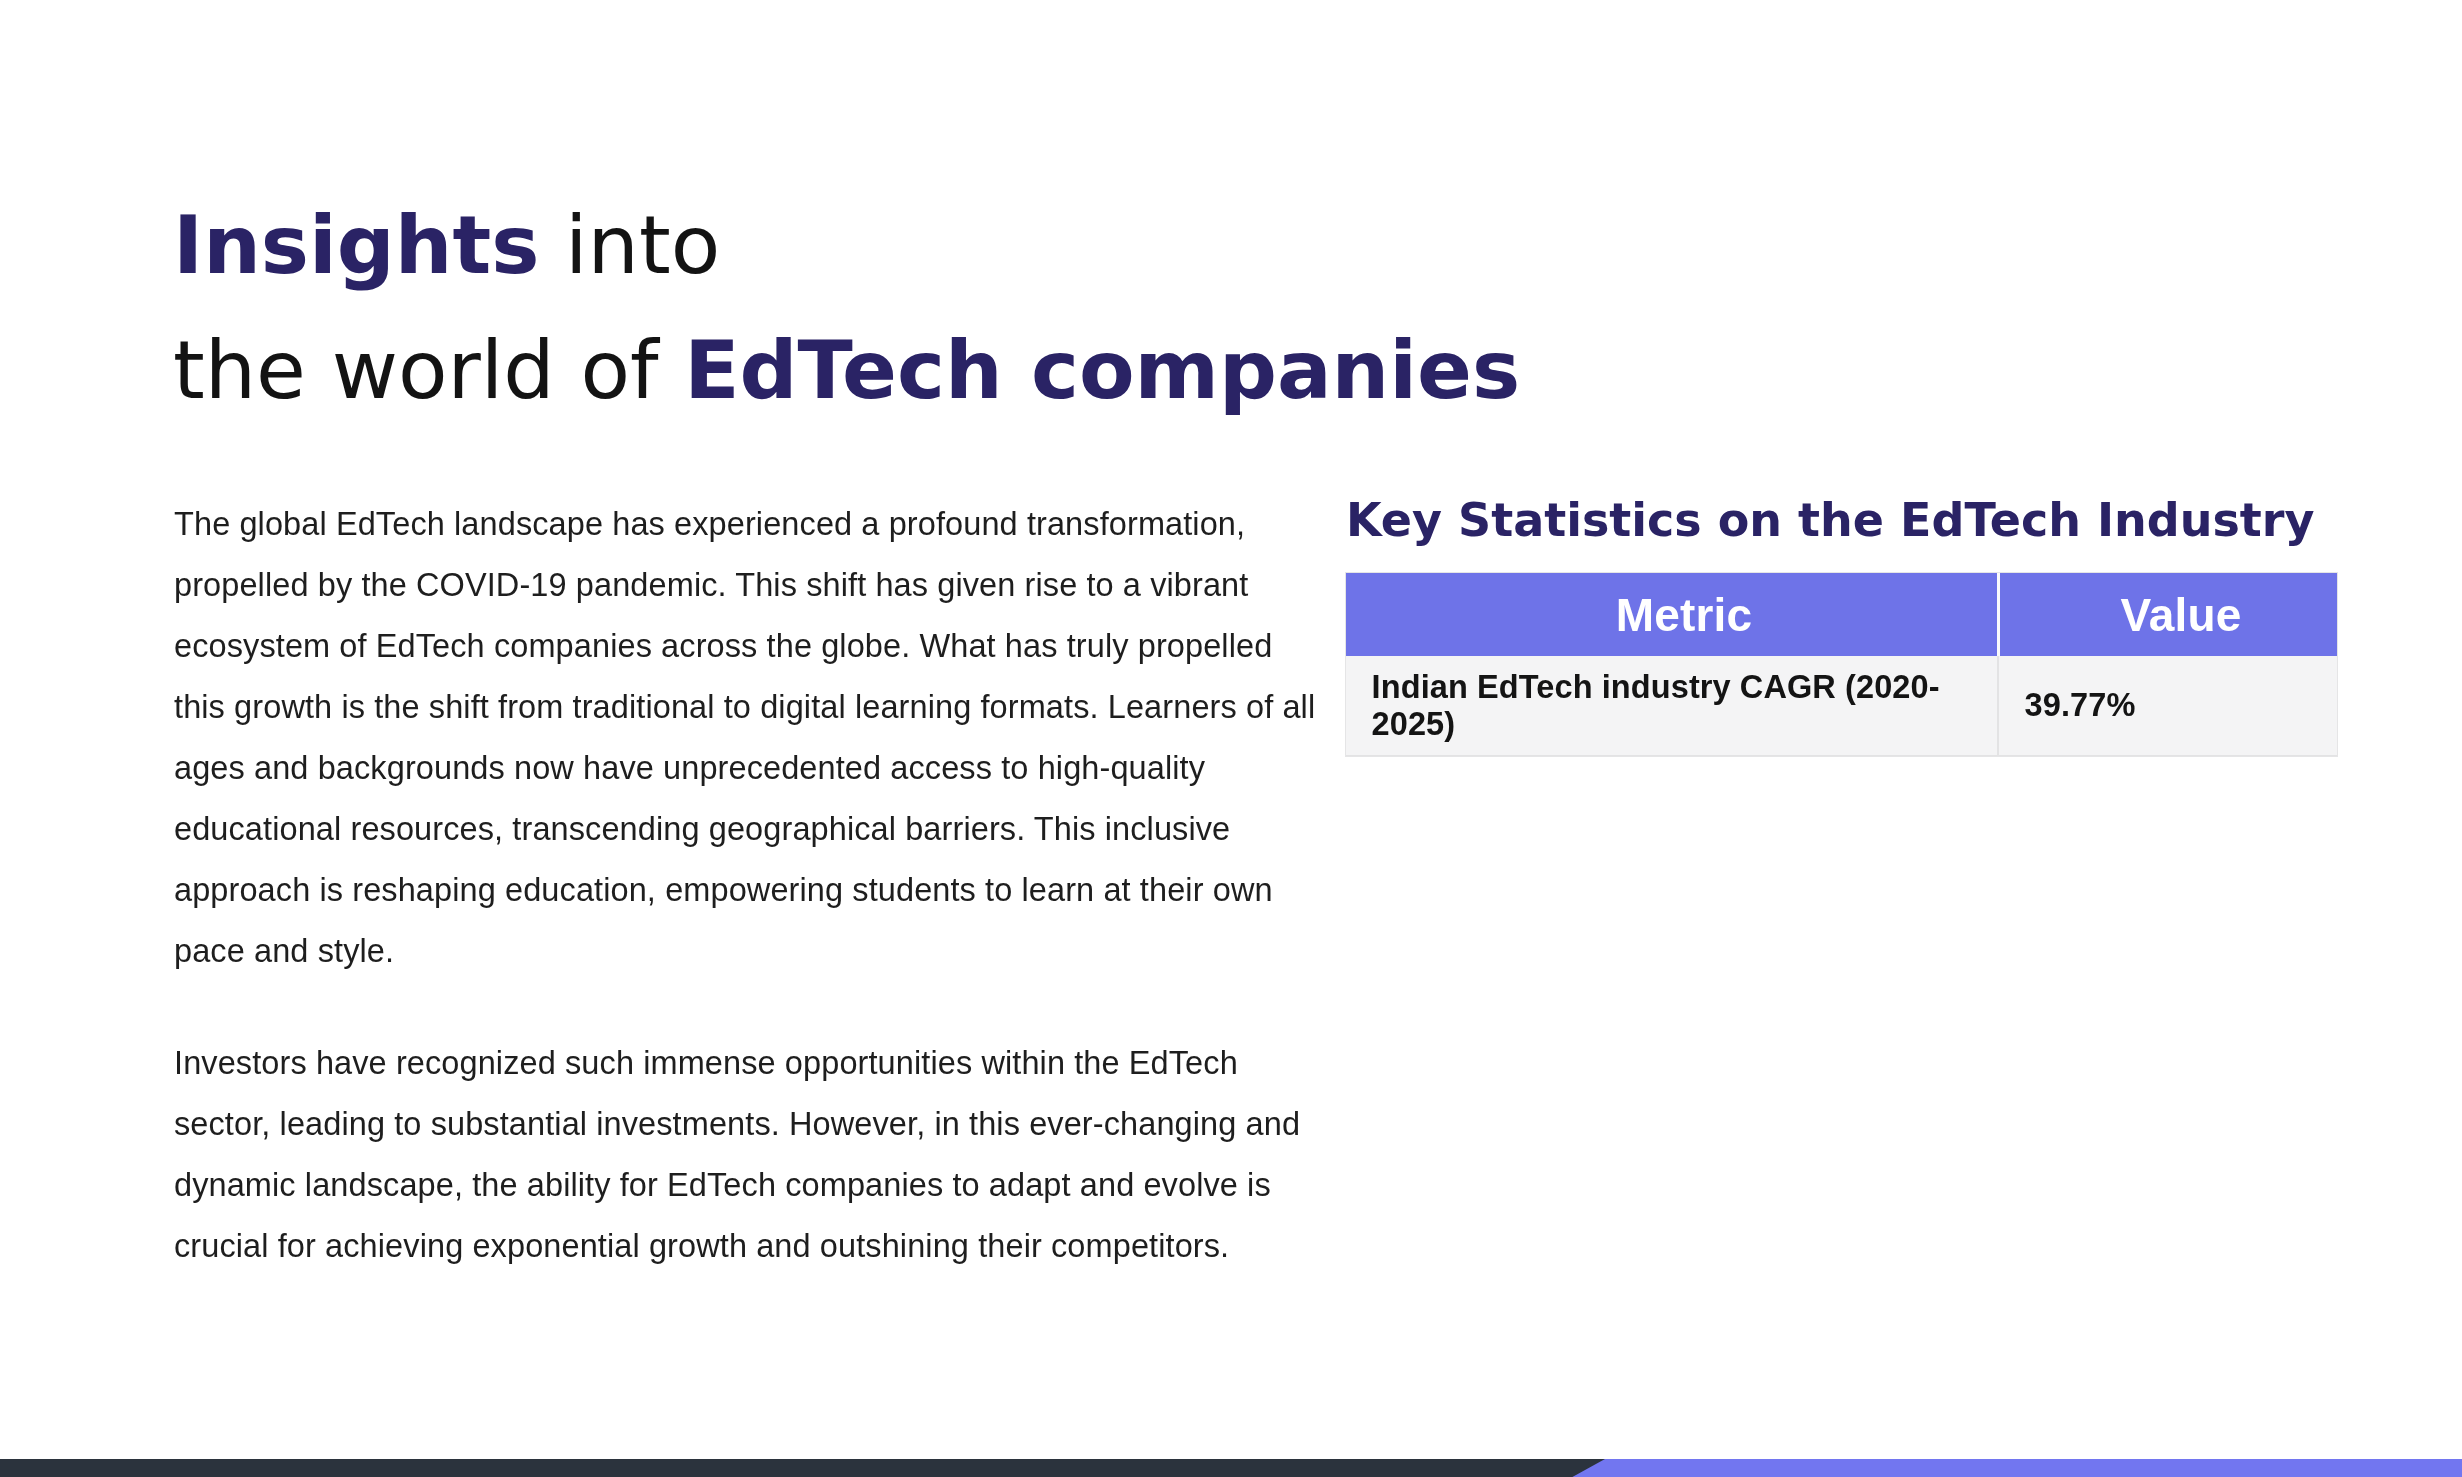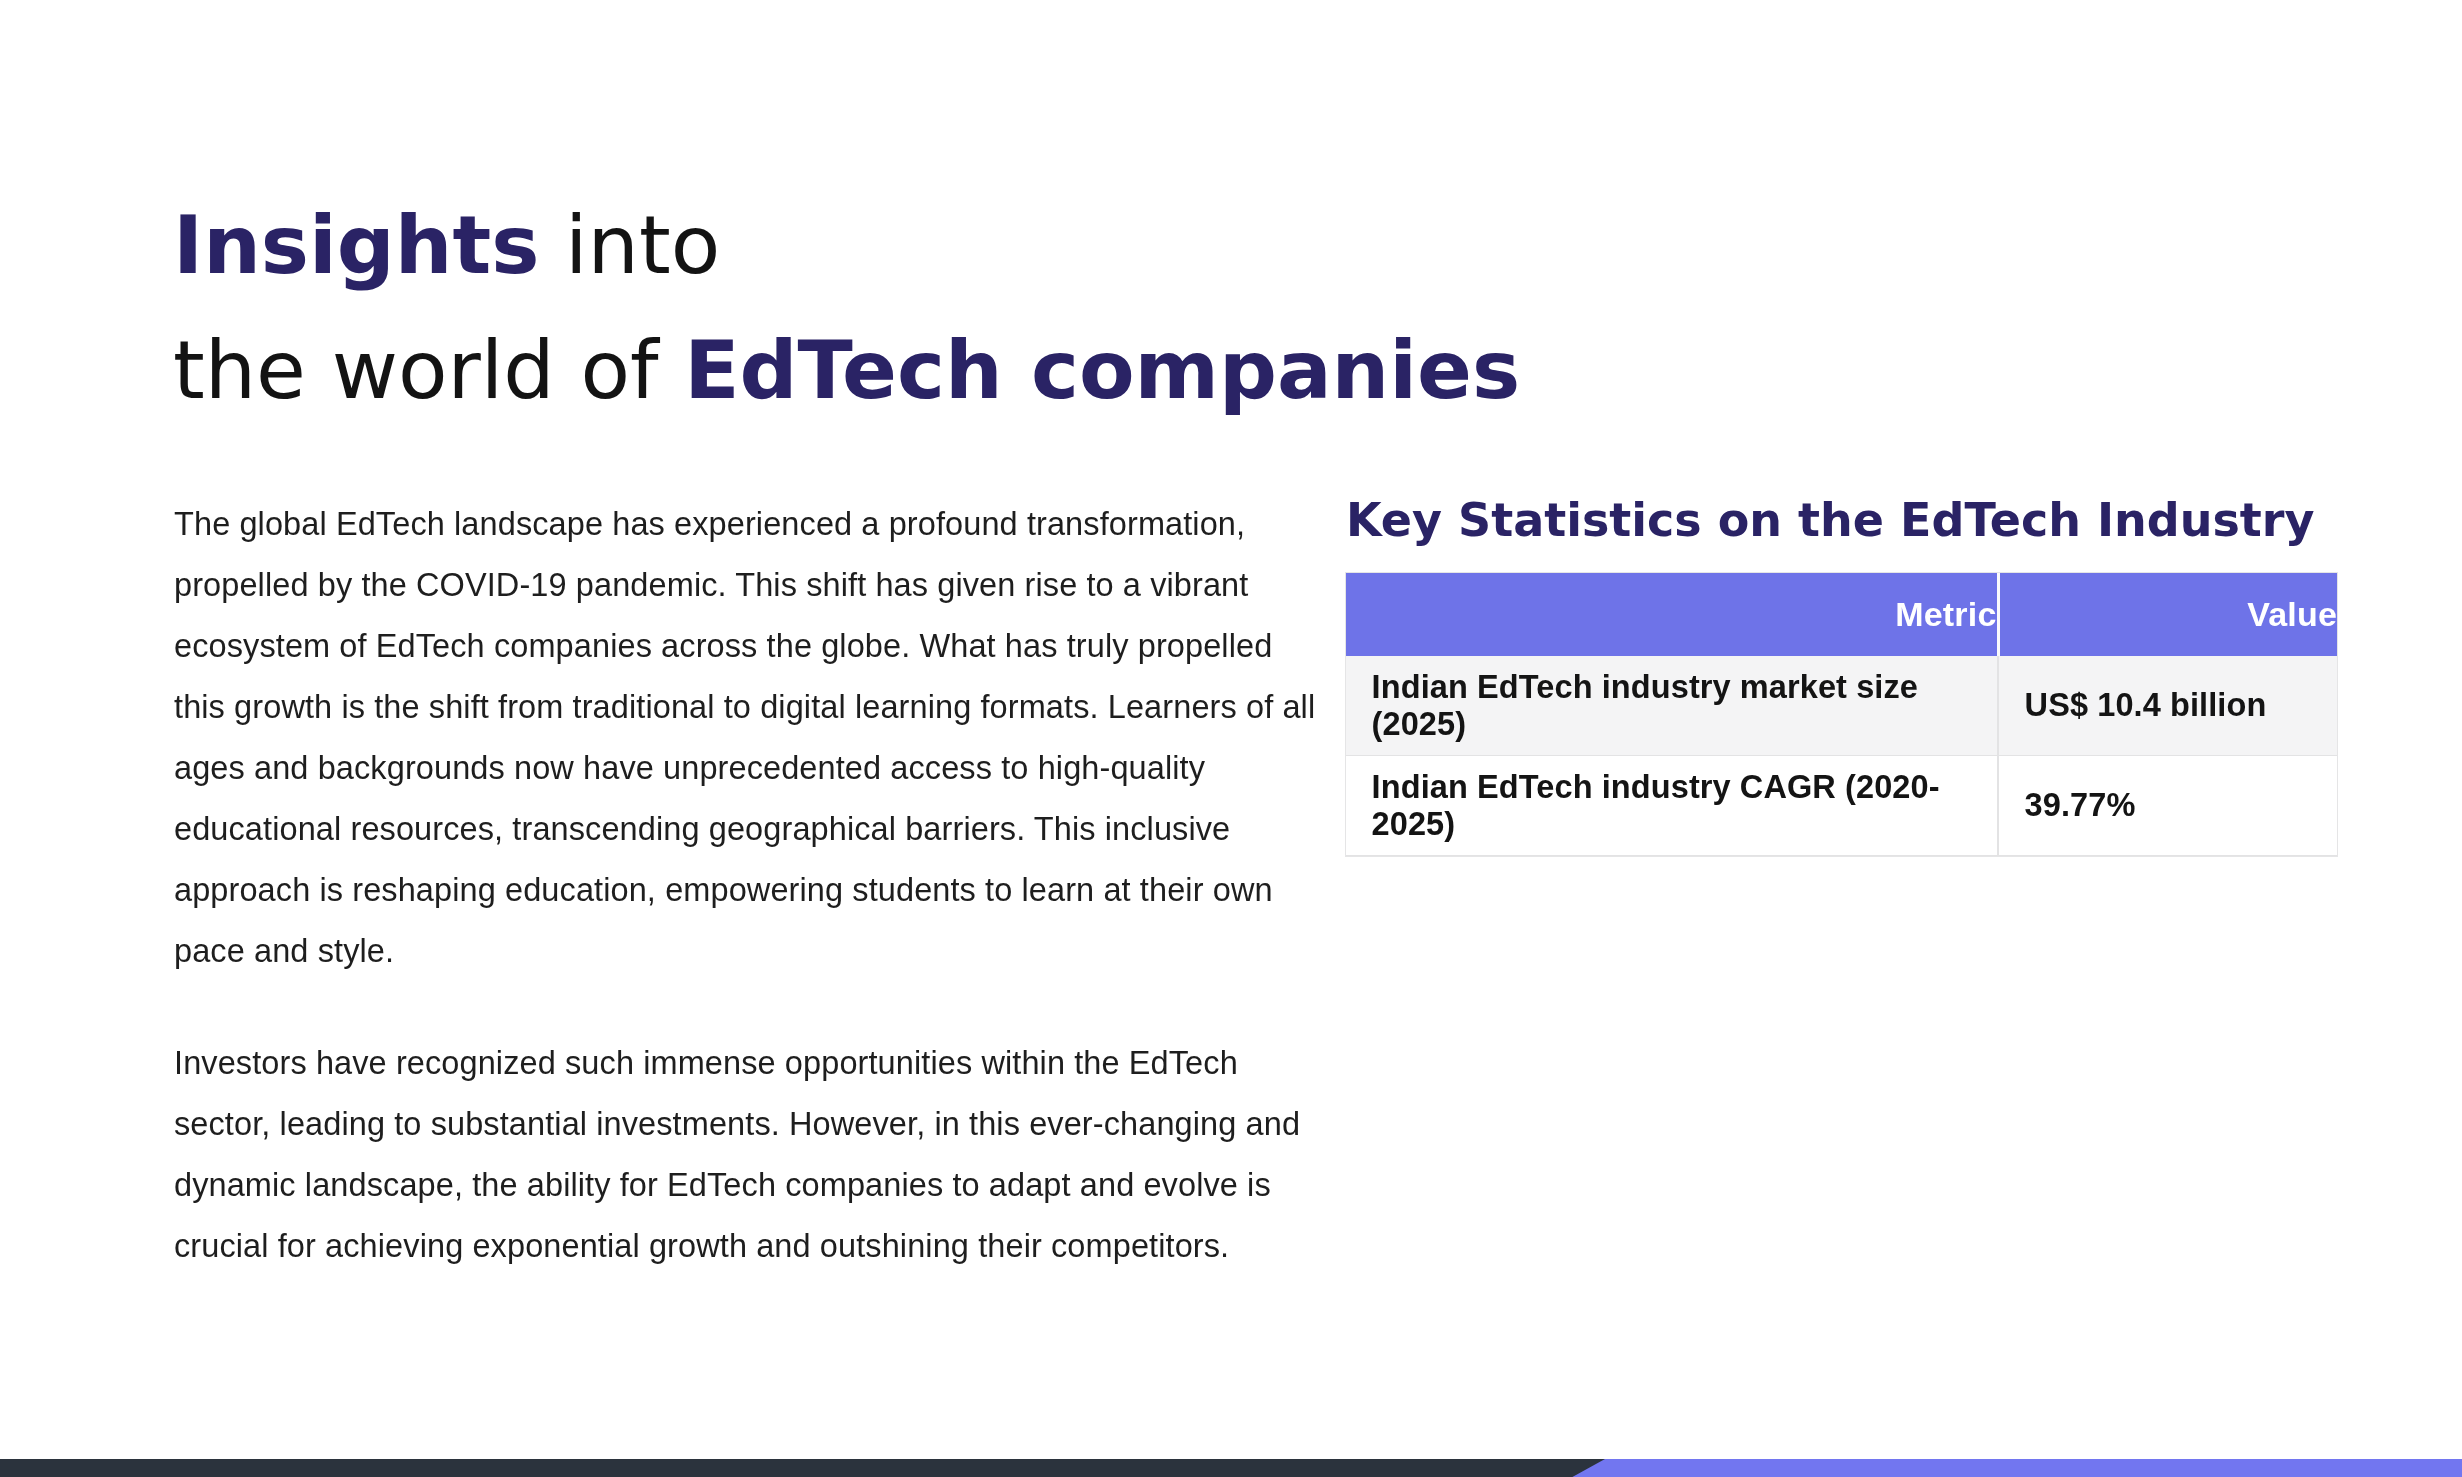--- a/index.html
+++ b/index.html
@@ -70,23 +70,23 @@
     border-collapse: collapse;
     table-layout: fixed;
   }
   .stats-table col.col-metric { width: 652px; }
   .stats-table col.col-value  { width: 339px; }
 
   .stats-table th {
     height: 83px;
     background: #6e73e8;
     color: #ffffff;
-    font-size: 34px;
+    font-size: 46px;
     font-weight: 700;
-    text-align: right;
+    text-align: center;
     padding: 0 0 0 25.6px;
     vertical-align: middle;
     letter-spacing: 0.2px;
   }
   .stats-table th:first-child { border-right: 3px solid #fafafc; }
 
   .stats-table td {
     height: 99px;
     font-size: 32.5px;
     font-weight: 600;
@@ -134,24 +134,20 @@
         <col class="col-value">
       </colgroup>
     <thead>
       <tr>
         <th>Metric</th>
         <th>Value</th>
       </tr>
     </thead>
     <tbody>
       <tr>
-        <td>Indian EdTech industry market size (2025)</td>
-        <td>US$ 10.4 billion</td>
-      </tr>
-      <tr>
         <td>Indian EdTech industry CAGR (2020-2025)</td>
         <td>39.77%</td>
       </tr>
     </tbody>
   </table>
 </div>
 
 <div class="footer-bar">
   <div class="footer-accent"></div>
 </div>

